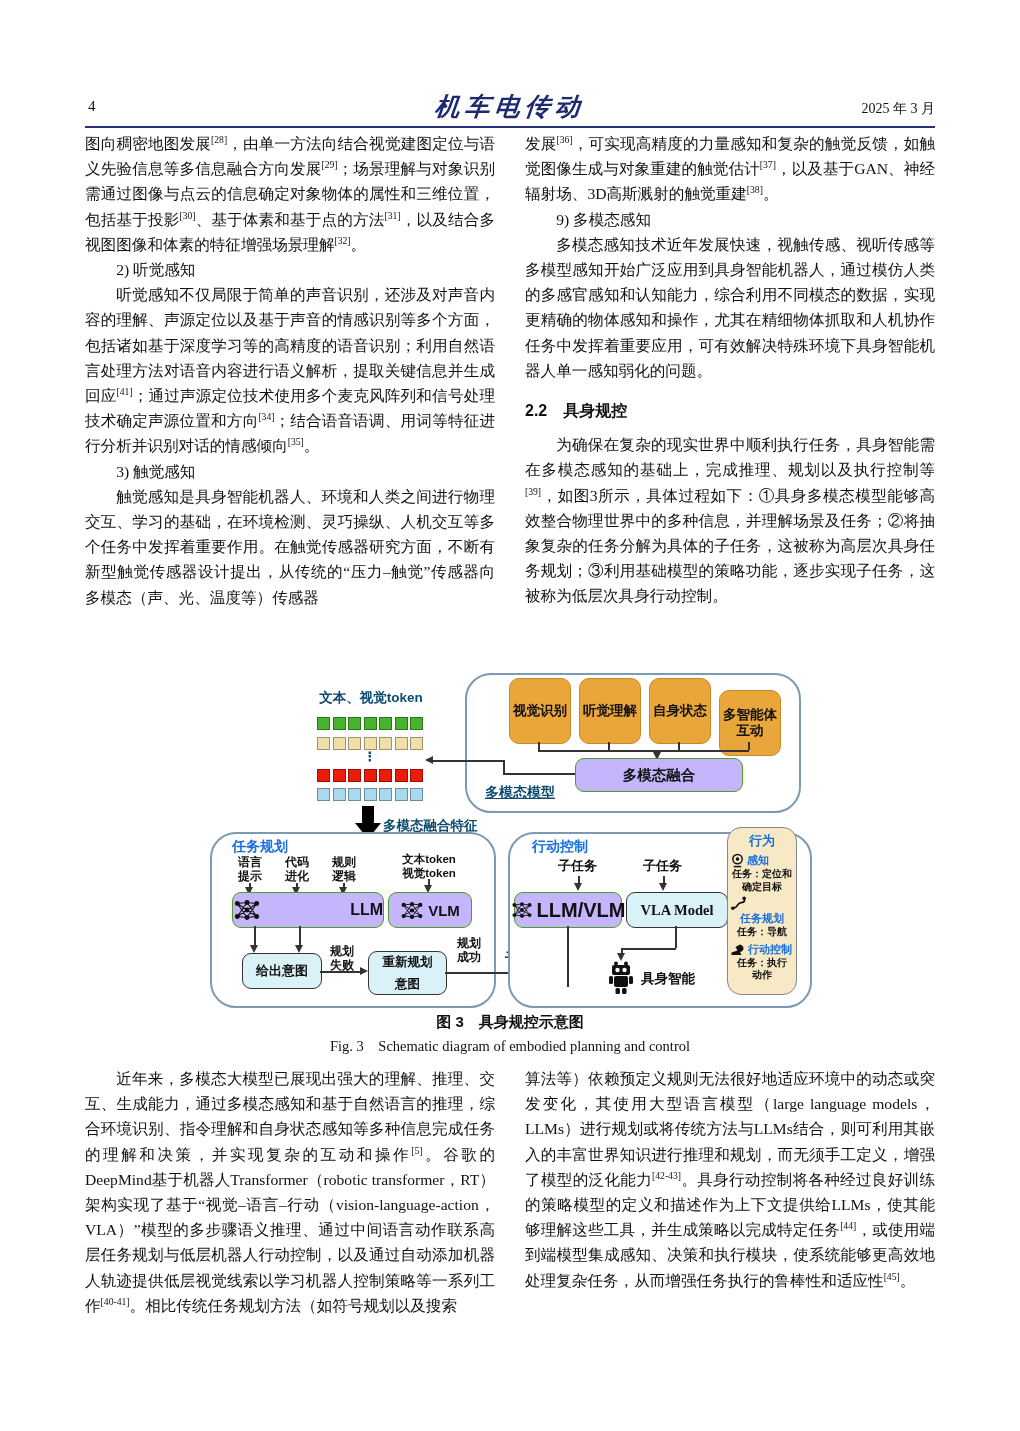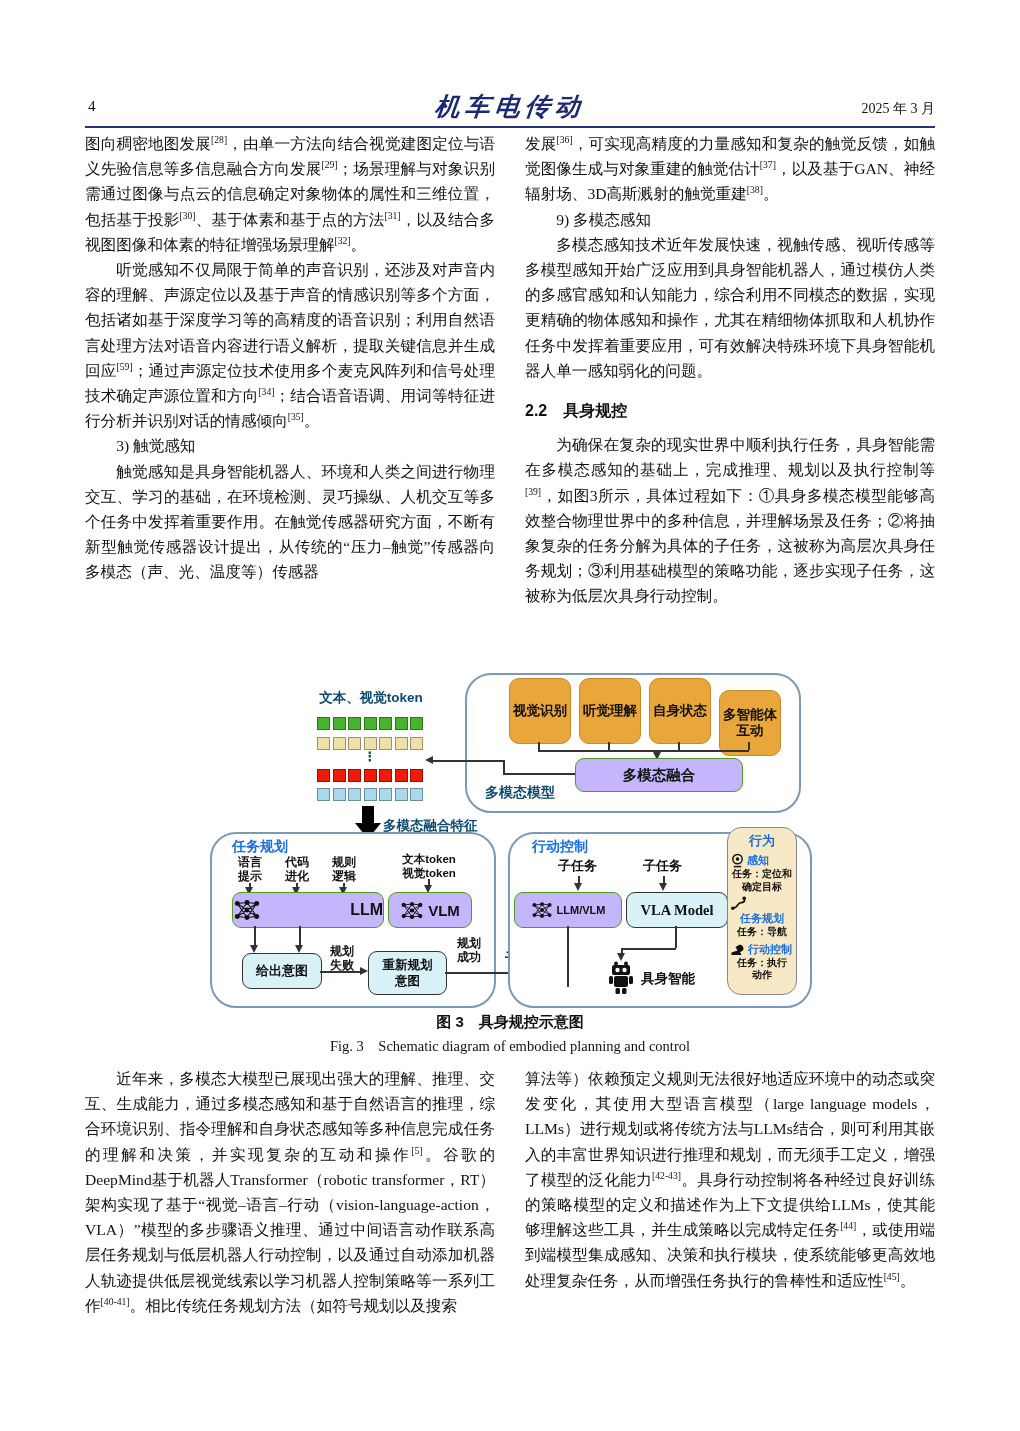--- a/index.html
+++ b/index.html
@@ -69,21 +69,22 @@
 
 <div class="page">
 
   <div class="hdr-pagenum">4</div>
   <div class="hdr-journal">机车电传动</div>
   <div class="hdr-date">2025 年 3 月</div>
   <div class="hdr-rule"></div>
 
   <div class="col col-tl">
     <p class="para noindent">图向稠密地图发展<sup>[28]</sup>，由单一方法向结合视觉建图定位与语义先验信息等多信息融合方向发展<sup>[29]</sup>；场景理解与对象识别需通过图像与点云的信息确定对象物体的属性和三维位置，包括基于投影<sup>[30]</sup>、基于体素和基于点的方法<sup>[31]</sup>，以及结合多视图图像和体素的特征增强场景理解<sup>[32]</sup>。</p>
-    <p class="para">听觉感知不仅局限于简单的声音识别，还涉及对声音内容的理解、声源定位以及基于声音的情感识别等多个方面，包括诸如基于深度学习等的高精度的语音识别；利用自然语言处理方法对语音内容进行语义解析，提取关键信息并生成回应<sup>[59]</sup>；通过声源定位技术使用多个麦克风阵列和信号处理技术确定声源位置和方向<sup>[34]</sup>；结合语音语调、用词等特征进行分析并识别对话的情感倾向<sup>[35]</sup>。</p>
+    <p class="para">2) 听觉感知</p>
+    <p class="para">听觉感知不仅局限于简单的声音识别，还涉及对声音内容的理解、声源定位以及基于声音的情感识别等多个方面，包括诸如基于深度学习等的高精度的语音识别；利用自然语言处理方法对语音内容进行语义解析，提取关键信息并生成回应<sup>[41]</sup>；通过声源定位技术使用多个麦克风阵列和信号处理技术确定声源位置和方向<sup>[34]</sup>；结合语音语调、用词等特征进行分析并识别对话的情感倾向<sup>[35]</sup>。</p>
     <p class="para">3) 触觉感知</p>
     <p class="para">触觉感知是具身智能机器人、环境和人类之间进行物理交互、学习的基础，在环境检测、灵巧操纵、人机交互等多个任务中发挥着重要作用。在触觉传感器研究方面，不断有新型触觉传感器设计提出，从传统的“压力–触觉”传感器向多模态（声、光、温度等）传感器</p>
   </div>
 
   <div class="col col-tr">
     <p class="para noindent">发展<sup>[36]</sup>，可实现高精度的力量感知和复杂的触觉反馈，如触觉图像生成与对象重建的触觉估计<sup>[37]</sup>，以及基于GAN、神经辐射场、3D高斯溅射的触觉重建<sup>[38]</sup>。</p>
     <p class="para">9) 多模态感知</p>
     <p class="para">多模态感知技术近年发展快速，视触传感、视听传感等多模型感知开始广泛应用到具身智能机器人，通过模仿人类的多感官感知和认知能力，综合利用不同模态的数据，实现更精确的物体感知和操作，尤其在精细物体抓取和人机协作任务中发挥着重要应用，可有效解决特殊环境下具身智能机器人单一感知弱化的问题。</p>
     <p class="sec-head">2.2　具身规控</p>
     <p class="para">为确保在复杂的现实世界中顺利执行任务，具身智能需在多模态感知的基础上，完成推理、规划以及执行控制等<sup>[39]</sup>，如图3所示，具体过程如下：①具身多模态模型能够高效整合物理世界中的多种信息，并理解场景及任务；②将抽象复杂的任务分解为具体的子任务，这被称为高层次具身任务规划；③利用基础模型的策略功能，逐步实现子任务，这被称为低层次具身行动控制。</p>
@@ -142,21 +143,21 @@
 互动</div>
 
     <div class="ln" style="left:453px;top:77px;width:1.5px;height:8px;"></div>
     <div class="ln" style="left:523px;top:77px;width:1.5px;height:8px;"></div>
     <div class="ln" style="left:593px;top:77px;width:1.5px;height:8px;"></div>
     <div class="ln" style="left:663px;top:77px;width:1.5px;height:8px;"></div>
     <div class="ln" style="left:453px;top:85px;width:211px;height:1.5px;"></div>
     <div class="ln" style="left:572px;top:85px;width:1.5px;height:3px;"></div>
     <div class="arrD" style="left:568px;top:87px;"></div>
     <div class="green-box" style="left:490px;top:93px;width:166px;height:32px;font-size:14.5px;">多模态融合</div>
-    <div class="abs blk" style="left:400px;top:119px;font-size:14px;">多模态模型</div>
+    <div class="abs blk" style="left:400px;top:119px;font-size:14px;text-decoration:underline;">多模态模型</div>
 
     <div class="arrL" style="left:340px;top:91px;"></div>
     <div class="ln" style="left:347px;top:95px;width:71px;height:1.5px;"></div>
     <div class="ln" style="left:418px;top:95px;width:1.5px;height:14px;"></div>
     <div class="ln" style="left:418px;top:108px;width:72px;height:1.5px;"></div>
 
     <div class="container" style="left:125px;top:167px;width:282px;height:172px;"></div>
     <div class="blue-title" style="left:147px;top:173px;">任务规划</div>
     <div class="small-lbl prewrap" style="left:150px;top:190px;width:30px;">语言
 提示</div>
@@ -214,41 +215,41 @@
     <div class="ln" style="left:169px;top:261px;width:1.5px;height:20px;"></div>
     <div class="arrD" style="left:165px;top:280px;"></div>
     <div class="ln" style="left:214px;top:261px;width:1.5px;height:20px;"></div>
     <div class="arrD" style="left:210px;top:280px;"></div>
 
     <div class="cyan-box" style="left:157px;top:288px;width:78px;height:34px;font-size:13px;">给出意图</div>
     <div class="small-lbl prewrap" style="left:239px;top:279px;width:36px;">规划
 失败</div>
     <div class="ln" style="left:235px;top:306px;width:41px;height:1.5px;"></div>
     <div class="arrR" style="left:275px;top:302px;"></div>
-    <div class="cyan-box prewrap" style="left:283px;top:286px;width:77px;height:42px;font-size:12.5px;line-height:16px;">重新规划
+    <div class="cyan-box prewrap" style="left:283px;top:286px;width:77px;height:42px;font-size:12.5px;line-height:22px;">重新规划
 意图</div>
     <div class="small-lbl prewrap" style="left:366px;top:271px;width:36px;">规划
 成功</div>
 
     <div class="ln" style="left:360px;top:307px;width:100px;height:1.5px;"></div>
     <div class="ln" style="left:460px;top:307px;width:1.5px;height:14px;"></div>
     <div class="ln" style="left:460px;top:321px;width:52px;height:1.5px;"></div>
     <div class="arrR" style="left:511px;top:317px;"></div>
     <div class="mid-lbl" style="left:420px;top:284px;">子任务</div>
 
     <div class="container" style="left:423px;top:167px;width:300px;height:172px;"></div>
     <div class="blue-title" style="left:447px;top:173px;">行动控制</div>
     <div class="mid-lbl" style="left:473px;top:192px;">子任务</div>
     <div class="mid-lbl" style="left:558px;top:192px;">子任务</div>
     <div class="ln" style="left:493px;top:211px;width:1.5px;height:8px;"></div>
     <div class="arrD" style="left:489px;top:218px;"></div>
     <div class="ln" style="left:578px;top:211px;width:1.5px;height:8px;"></div>
     <div class="arrD" style="left:574px;top:218px;"></div>
 
-    <div class="green-box" style="left:429px;top:227px;width:106px;height:34px;font-size:11px;border-radius:9px;">
+    <div class="green-box" style="left:429px;top:227px;width:106px;height:34px;font-size:20px;border-radius:9px;">
       <svg class="nn-ic" width="22" height="18" viewBox="0 0 26 20">
         <g stroke="#111" stroke-width="1" fill="none">
           <path d="M4 4 L13 3 M4 4 L13 10 M4 4 L13 17 M4 16 L13 3 M4 16 L13 10 M4 16 L13 17 M13 3 L22 4 M13 10 L22 4 M13 17 L22 4 M13 3 L22 16 M13 10 L22 16 M13 17 L22 16"></path>
         </g>
         <g fill="#111">
           <circle cx="4" cy="4" r="2.3"></circle>
             <circle cx="4" cy="16" r="2.3"></circle>
           <circle cx="13" cy="3" r="2.3"></circle>
             <circle cx="13" cy="10" r="2.3"></circle>
             <circle cx="13" cy="17" r="2.3"></circle>

